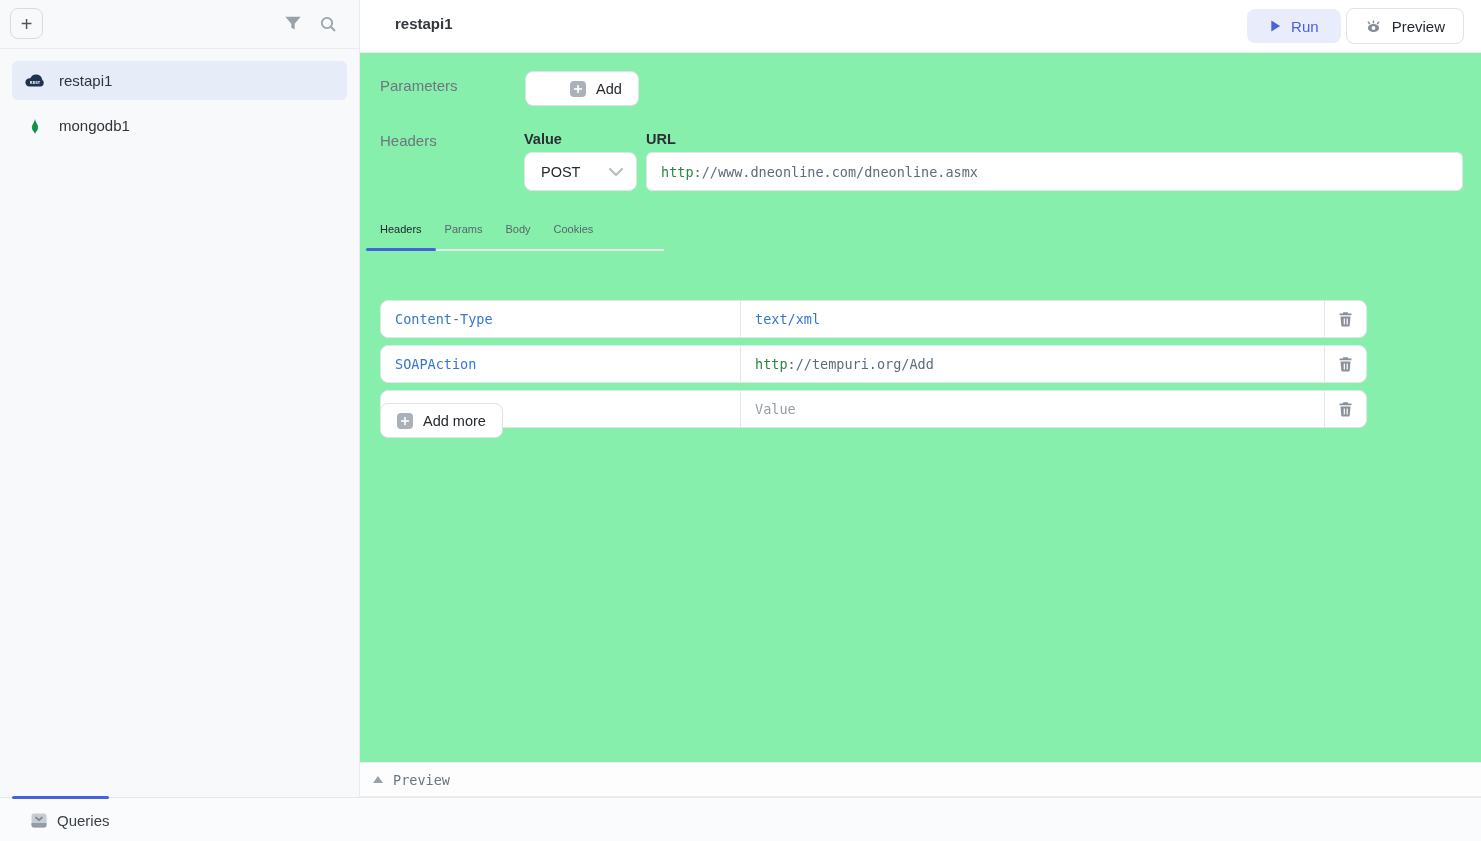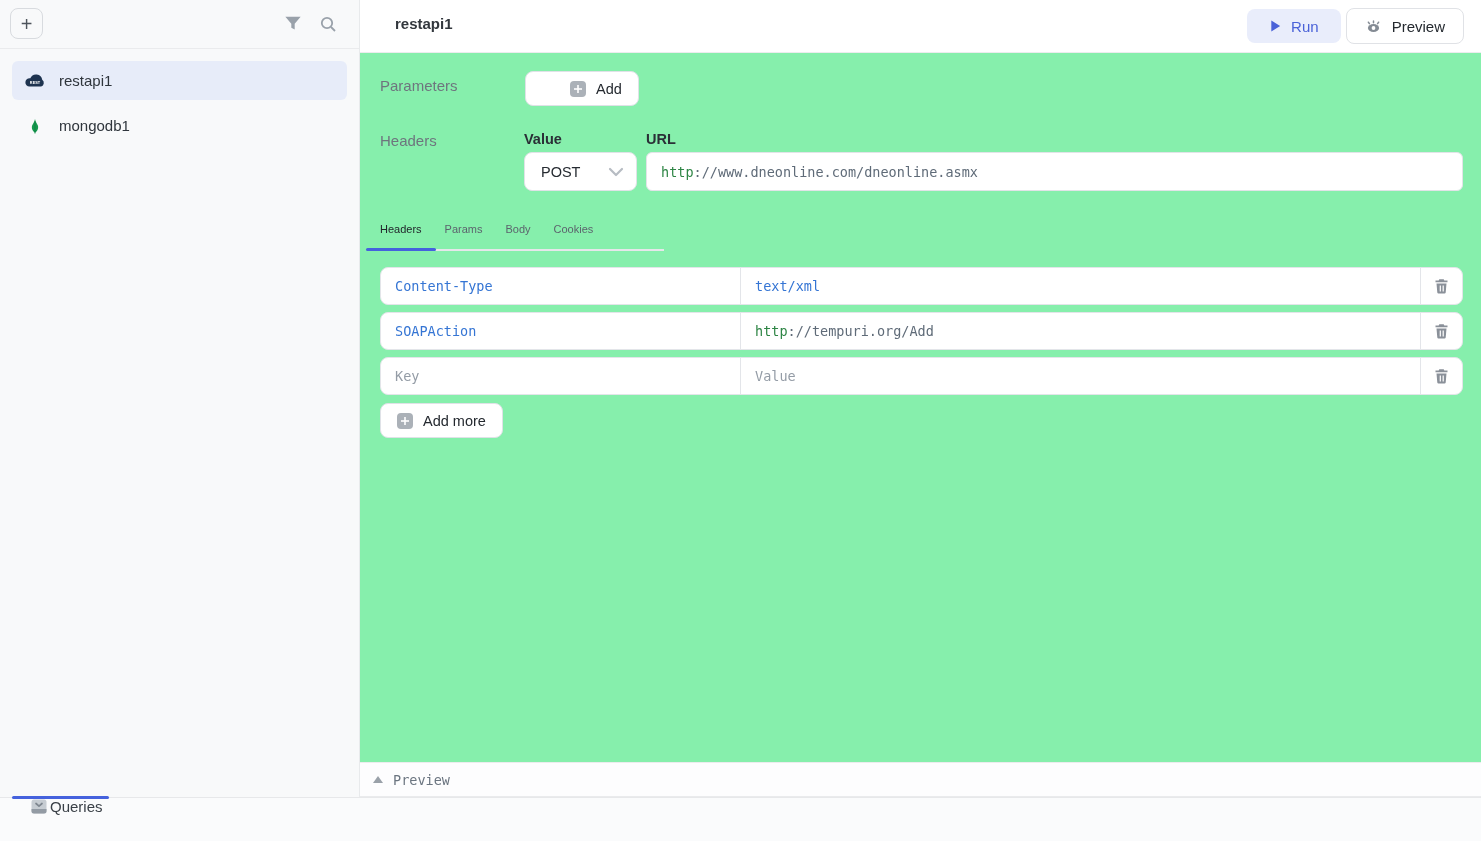--- a/index.html
+++ b/index.html
@@ -98,23 +98,24 @@
     display:flex; gap:23px; border-bottom:2px solid #e5e7ea;
   }
   .subtab { position:relative; font-size:11px; color:#5c646d; cursor:pointer; padding-bottom:10px; }
   .subtab.active { color:#22272c; font-weight:500; }
   .subtab.active::after {
     content:""; position:absolute; left:-14px; right:-14px; bottom:-2px; height:3px;
     background:#4562dd; border-radius:2px;
   }
   
   .kv-row {
-    position:absolute; left:20px; width:1083px; height:38px;
+    position:absolute; left:20px; width:987px; height:38px;
     display:flex; background:#fff; border:1px solid #e3e5e9; border-radius:8px;
     overflow:hidden;
+    margin-top:33px;
   }
   .kv-key { width:360px; border-right:1px solid #e3e5e9; display:flex; align-items:center; padding:0 14px; cursor:text; }
   .kv-value { flex:1; border-right:1px solid #e3e5e9; display:flex; align-items:center; padding:0 14px; cursor:text; }
   .kv-trash { width:41px; display:flex; align-items:center; justify-content:center; cursor:pointer; }
   .kv-input {
     width:100%; border:none; outline:none; background:transparent;
     font-family:"DejaVu Sans Mono", monospace; font-size:13.5px; color:#2b3137;
   }
   .kv-input::placeholder { color:#949ca6; }
   
@@ -136,21 +137,21 @@
   .bottom-bar {
     position:absolute; left:0; top:797px; width:100%; height:44px;
     background:#fafbfc; border-top:1px solid #e7e8ea;
   }
   .queries-indicator {
     position:absolute; left:12px; top:-2px; width:97px; height:3px;
     background:#4562dd; border-radius:2px;
   }
   .queries-tab {
     position:absolute; left:30px; top:0; height:44px;
-    display:flex; gap:2px; cursor:pointer;
+    display:flex; align-items:center; gap:9px; cursor:pointer;
     font-size:15px; font-weight:500; color:#3a4047;
   }
   svg { display:block; }
 </style>
 </head>
 <body>
 
 <div class="app">
 
   <aside class="sidebar">

